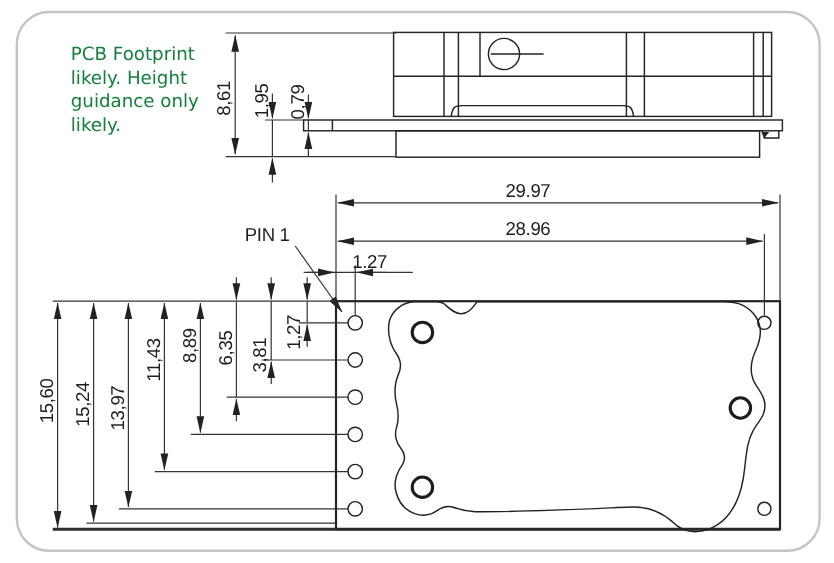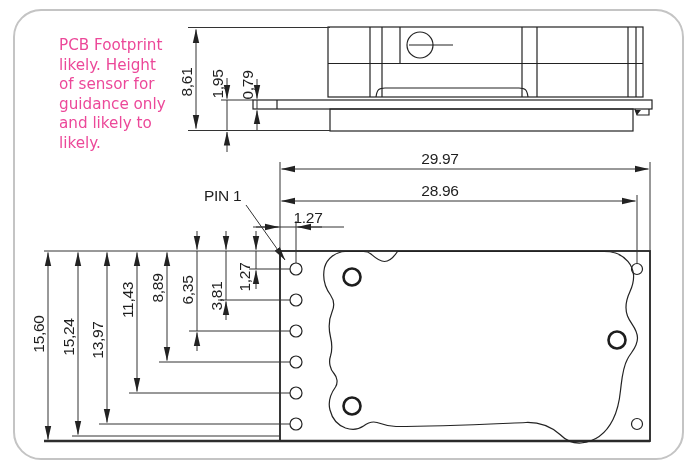--- a/index.html
+++ b/index.html
@@ -1,20 +1,20 @@
 <!DOCTYPE html>
 <html><head>
 <meta charset="utf-8">
 <style>
   html,body{margin:0;padding:0;background:#ffffff;}
   .canvas{position:relative;width:695px;height:469px;background:#ffffff;overflow:hidden;
           font-family:"Liberation Sans",sans-serif;}
   .note{position:absolute;left:59px;top:36px;width:130px;
         font-family:"DejaVu Sans",sans-serif;font-size:15.2px;line-height:19.6px;
-        color:#ec4899;}
+        color:#15803d;}
   svg{position:absolute;left:0;top:0;}
   .thin{stroke:#333;stroke-width:1;fill:none;}
   .draw{stroke:#222;stroke-width:1.2;fill:none;}
   .edge{stroke:#222;stroke-width:1.8;fill:none;}
   .dimtext{fill:#1e1e1e;font-family:"Liberation Sans",sans-serif;font-size:15.5px;letter-spacing:-0.3px;}
 </style>
 </head>
 <body>
 
 <div class="canvas">
@@ -182,19 +182,17 @@
         <line class="thin" x1="256" y1="231" x2="256" y2="249.6" marker-end="url(#arr)"></line>
         <line class="thin" x1="256" y1="289" x2="256" y2="270.5" marker-end="url(#arr)"></line>
         <text class="dimtext" text-anchor="middle" transform="rotate(-90 250 277)" x="250" y="277">1,27</text>
       </g>
     </g>
   </svg>
 
   <div class="note">
     <div>PCB Footprint</div>
     <div>likely. Height</div>
-    <div>of sensor for</div>
     <div>guidance only</div>
-    <div>and likely to</div>
     <div>likely.</div>
   </div>
 
 </div>
 
 </body></html>

